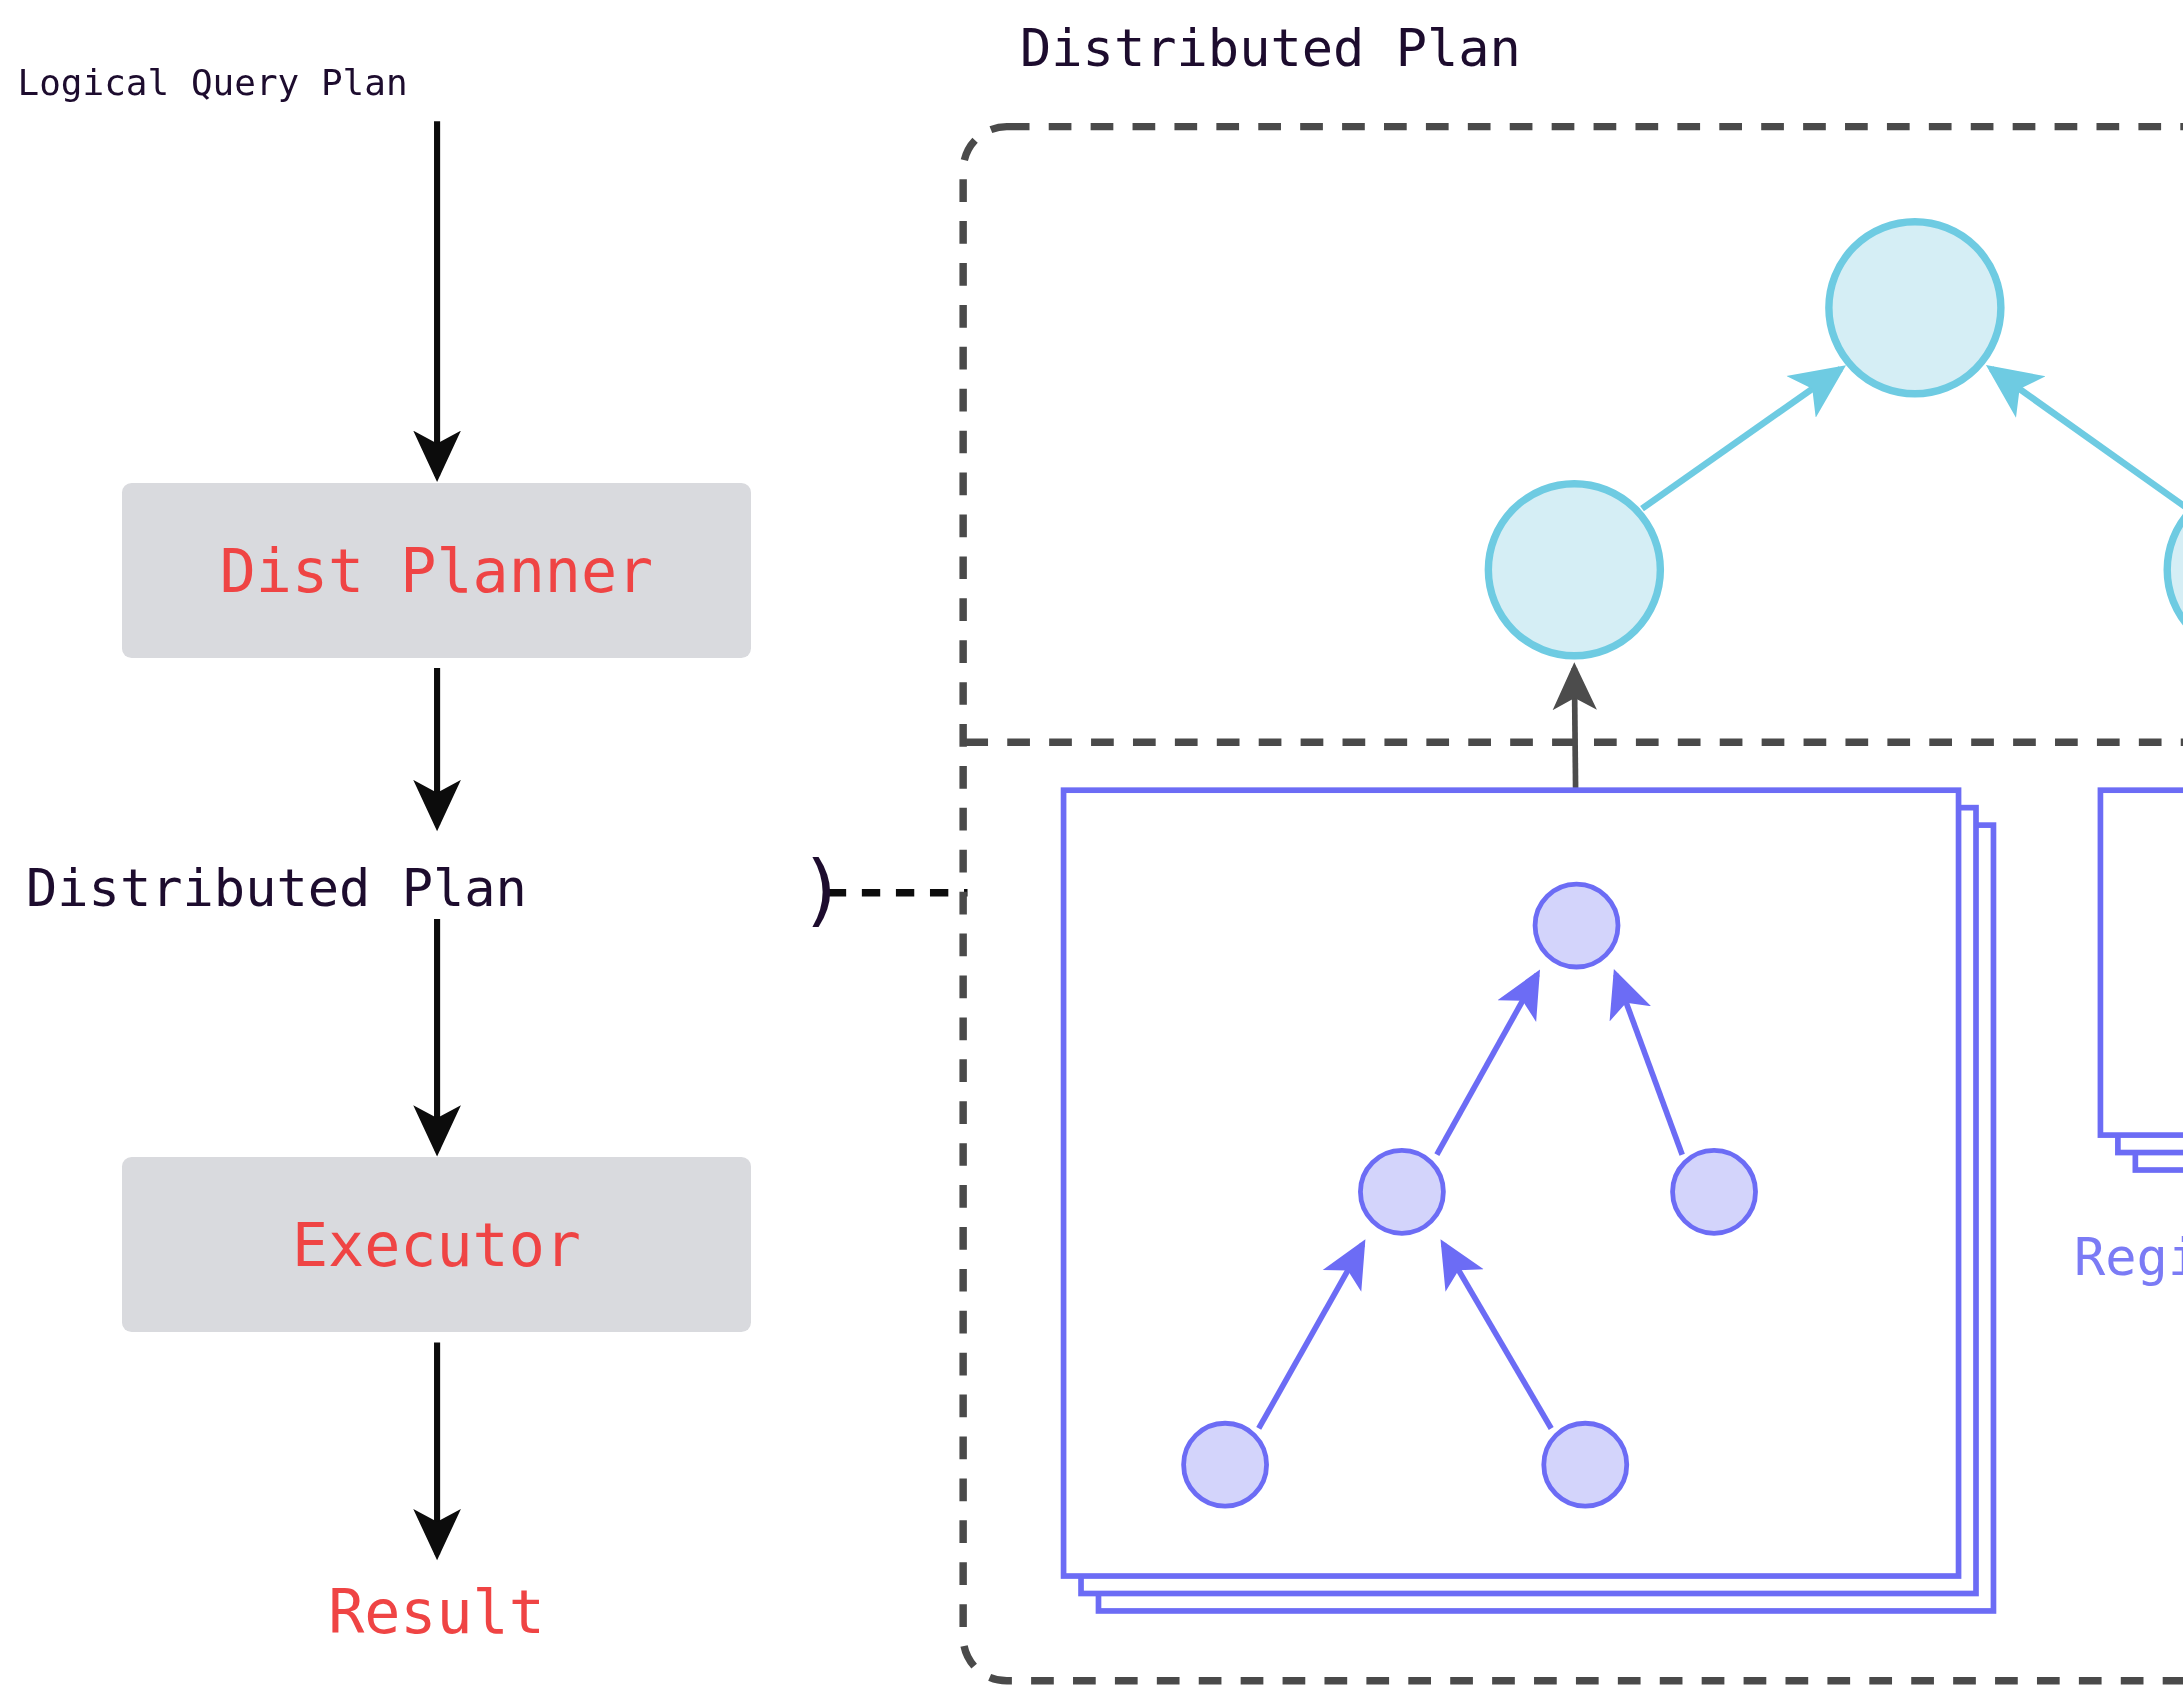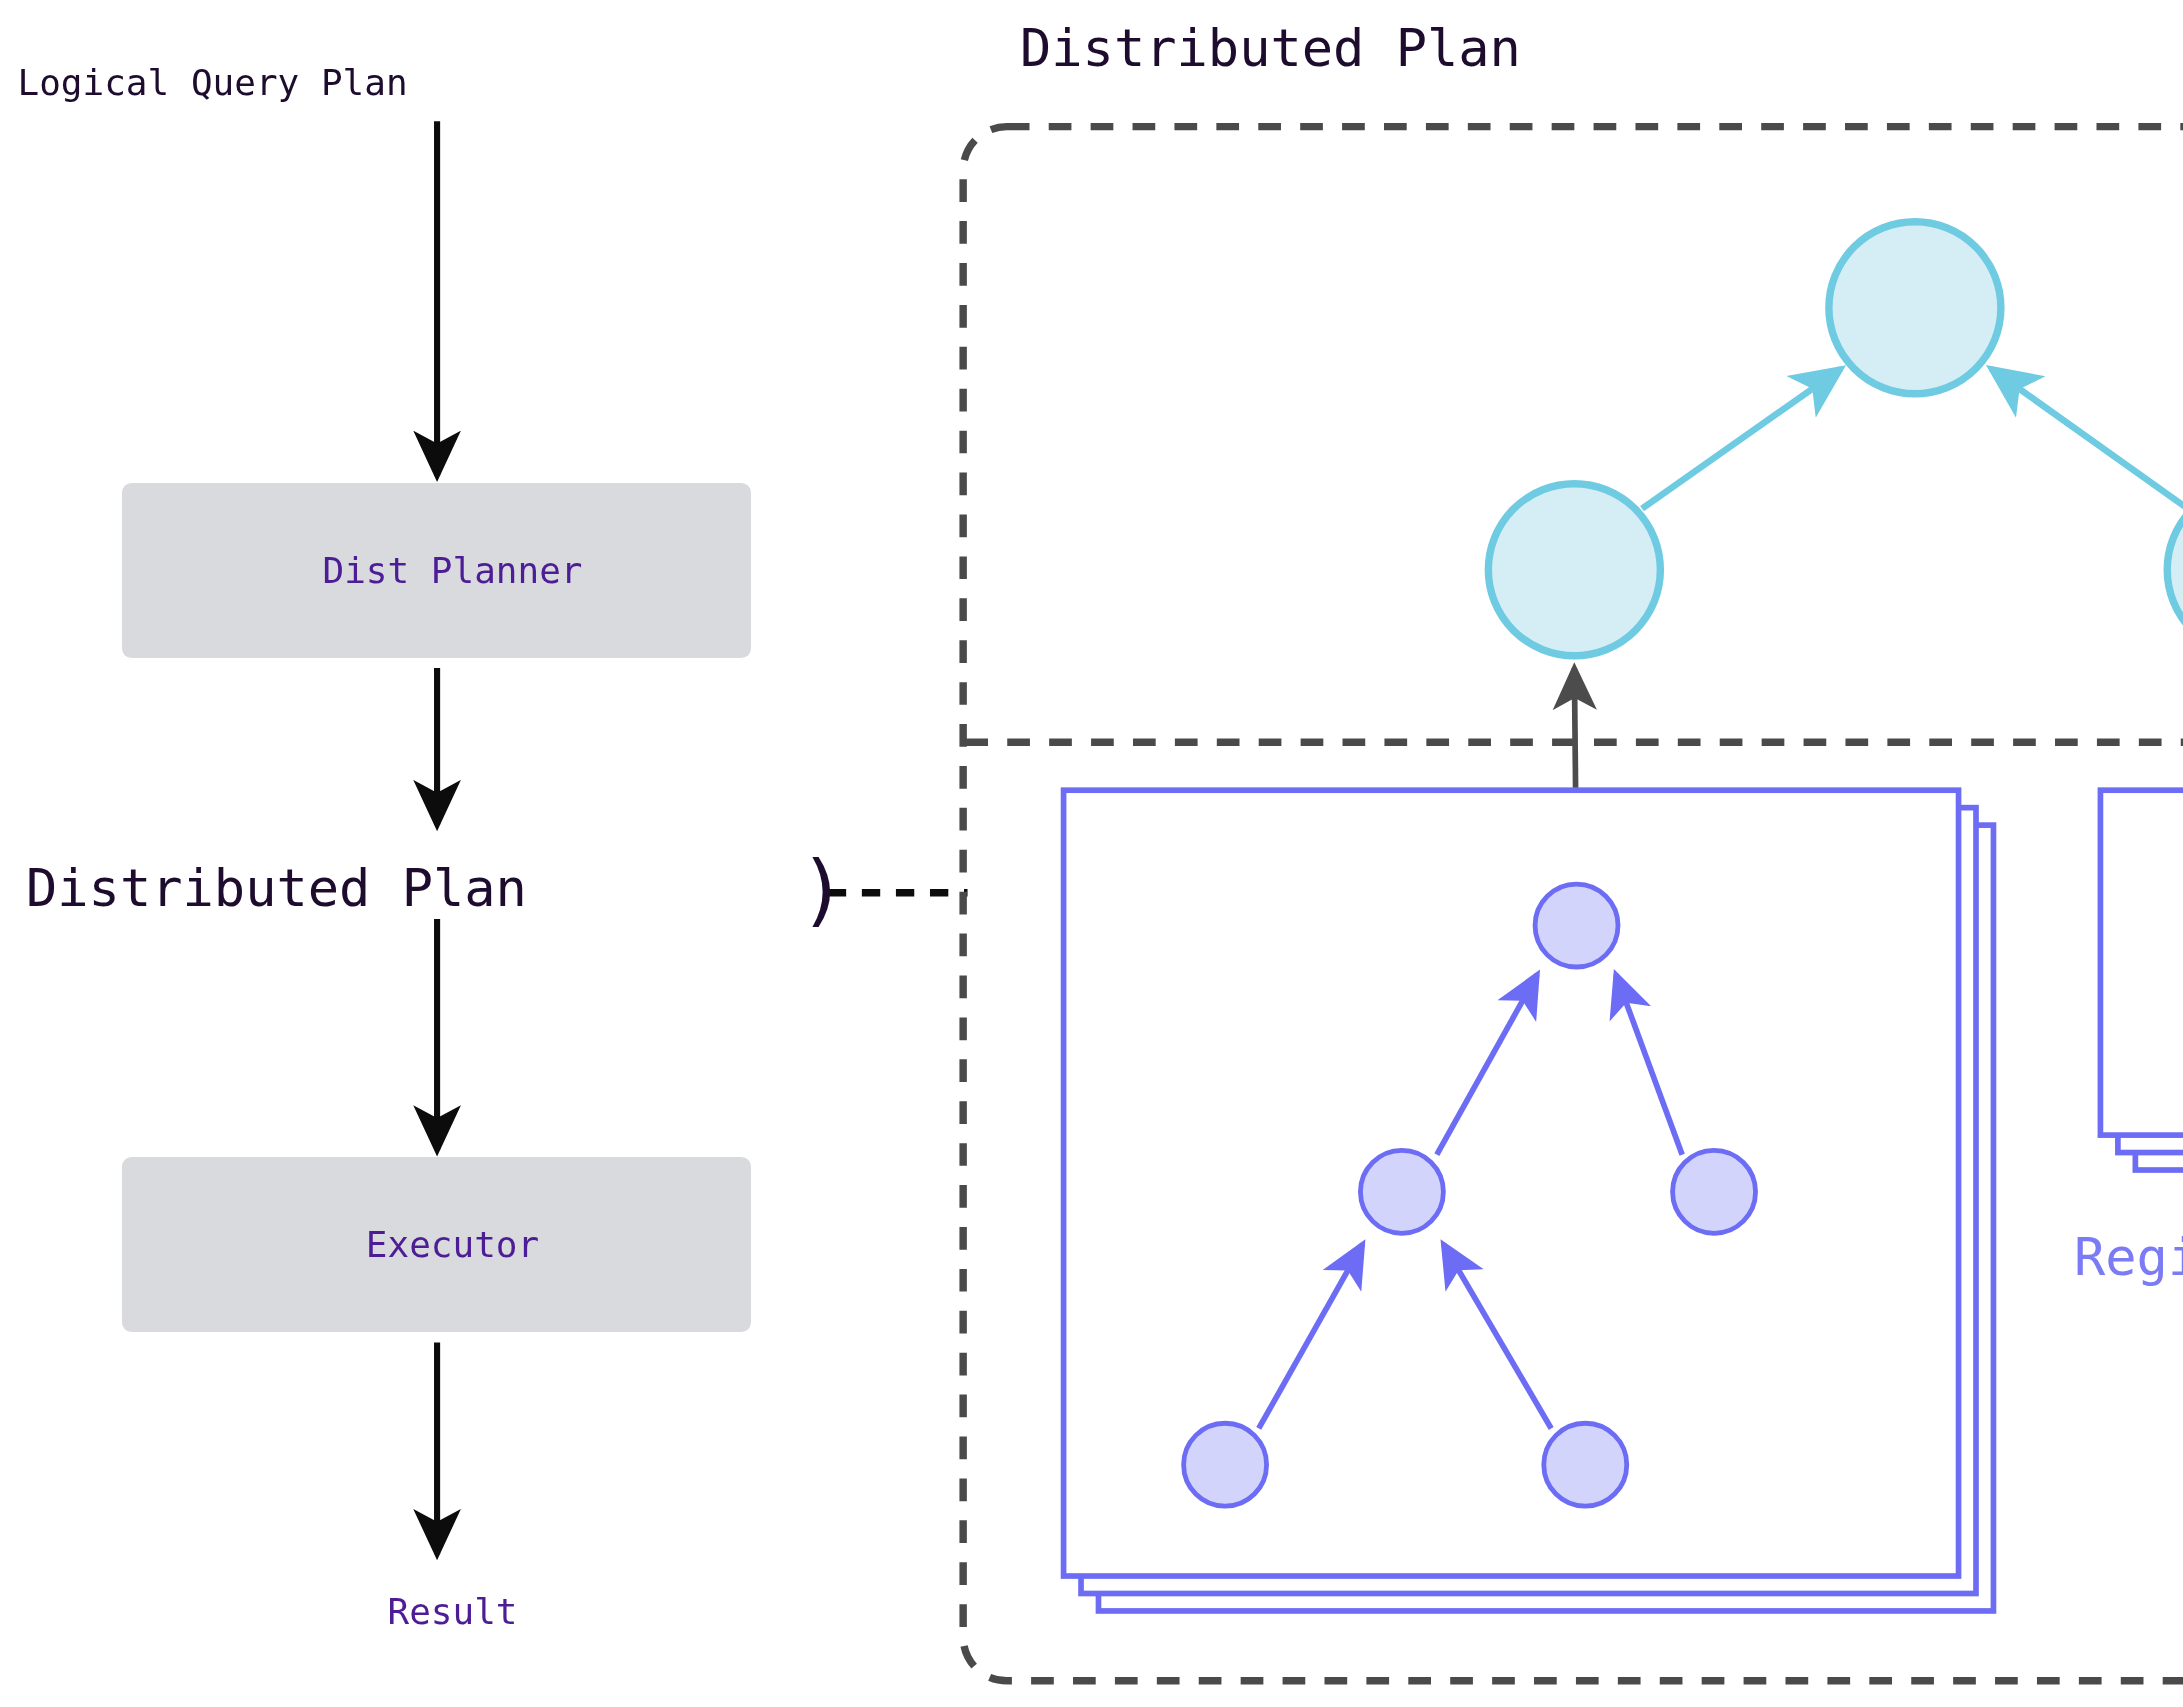--- a/index.html
+++ b/index.html
@@ -7,22 +7,22 @@
     width:3188px;height:1707px;position:relative;overflow:hidden;
     font-family:"DejaVu Sans Mono","Liberation Mono",monospace;
   }
   #stage{position:absolute;left:0;top:0;width:3188px;height:1707px;}
   svg.layer{position:absolute;left:0;top:0;width:3188px;height:1707px;overflow:visible;}
   .txt{position:absolute;white-space:pre;font-family:"DejaVu Sans Mono","Liberation Mono",monospace;
        color:#1d0c2e;line-height:1;}
   .t-lqp{left:17.5px;top:65px;font-size:36px;}
   .t-distplan-left{left:26px;top:862px;font-size:52px;}
   .boxlabel{position:absolute;display:flex;align-items:center;justify-content:center;
-            white-space:pre;font-size:36px;color:#4c1d95;
-            font-family:"DejaVu Sans Mono","Liberation Mono",monospace;margin-left:16px;}
+            white-space:pre;font-size:60px;color:#ef4444;
+            font-family:"DejaVu Sans Mono","Liberation Mono",monospace;}
   .greybox{position:absolute;background:#d9dade;border-radius:9.6px;}
   .t-dp-title{left:1020px;top:22px;font-size:52px;}
   .t-regions{left:2074px;top:1231px;font-size:52px;color:#7b7bf5;}
   .t-brace{left:799px;top:851px;font-size:79px;color:#1d0c2e;font-weight:500;}
 </style>
 </head>
 <body>
 
 <div id="stage">
 

